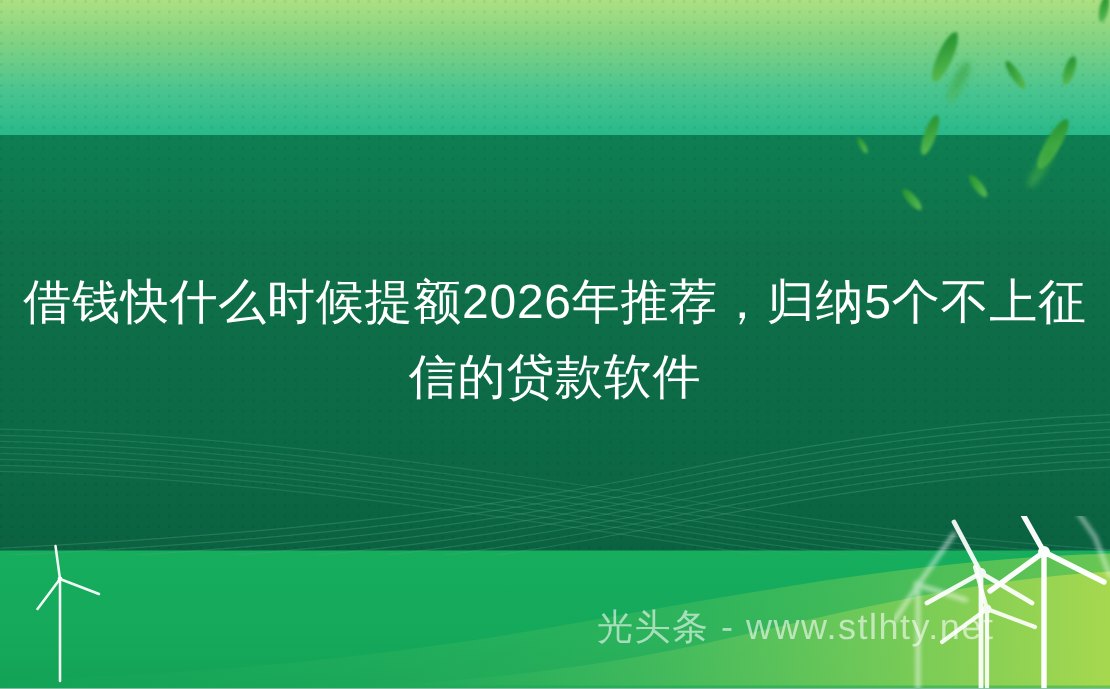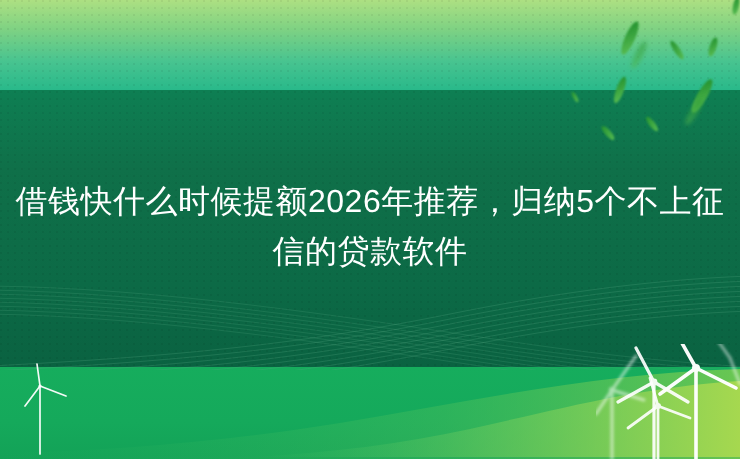--- a/index.html
+++ b/index.html
@@ -267,14 +267,15 @@
     <g opacity="0.5" filter="url(#bladeBlur)">
       <g stroke="#ffffff" stroke-width="3" fill="none" stroke-linecap="round">
         <line x1="134" y1="14" x2="120" y2="-6"></line>
         <line x1="134" y1="14" x2="144" y2="40"></line>
       </g>
     </g>
   </svg>
 
   <div id="headline">借钱快什么时候提额2026年推荐，归纳5个不上征信的贷款软件</div>
 
+  <div id="watermark">光头条 - www.stlhty.net</div>
 
 </div>
 
 </body></html>

